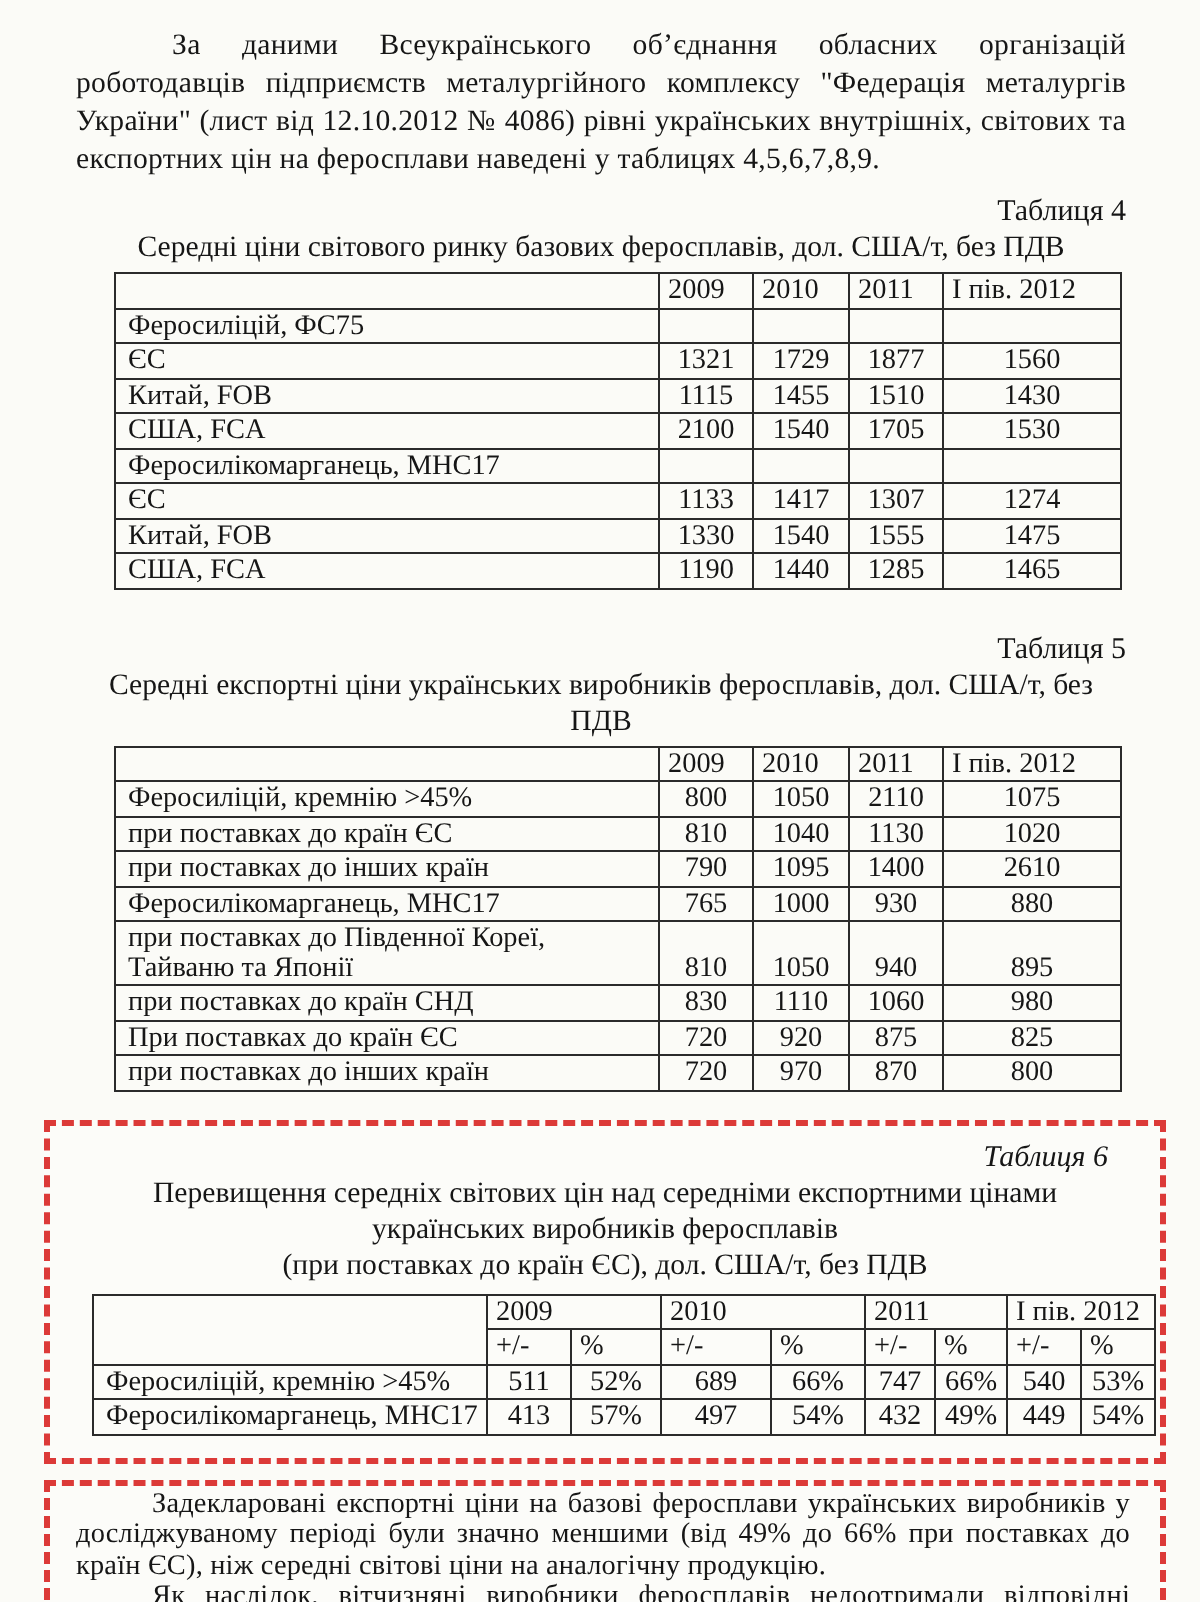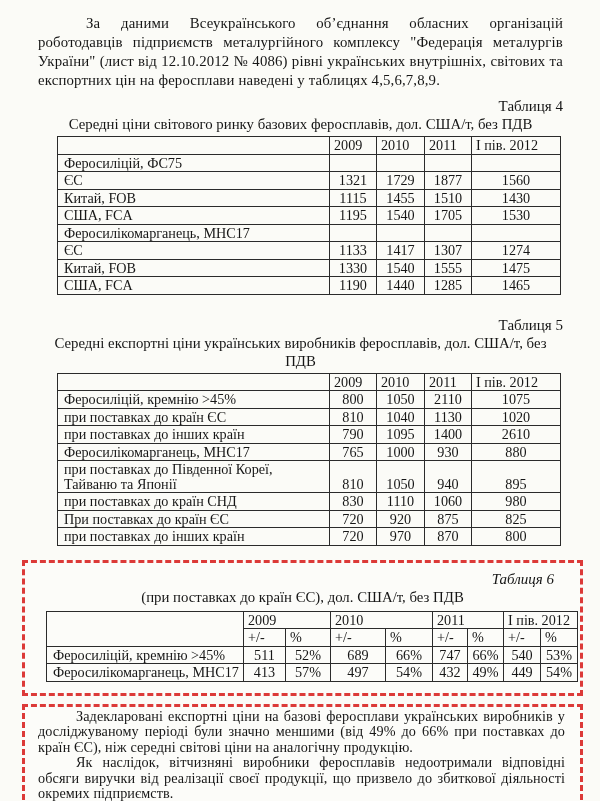--- a/index.html
+++ b/index.html
@@ -98,21 +98,21 @@
         </tr>
         <tr>
           <td class="cell-name">Китай, FOB</td>
           <td class="cell-num">1115</td>
           <td class="cell-num">1455</td>
           <td class="cell-num">1510</td>
           <td class="cell-num">1430</td>
         </tr>
         <tr>
           <td class="cell-name">США, FCA</td>
-          <td class="cell-num">1195</td>
+          <td class="cell-num">2100</td>
           <td class="cell-num">1540</td>
           <td class="cell-num">1705</td>
           <td class="cell-num">1530</td>
         </tr>
         <tr>
           <td class="cell-name">Феросилікомарганець, МНС17</td>
           <td class="cell-num"></td>
           <td class="cell-num"></td>
           <td class="cell-num"></td>
           <td class="cell-num"></td>
@@ -215,20 +215,21 @@
           <td class="cell-num">720</td>
           <td class="cell-num">970</td>
           <td class="cell-num">870</td>
           <td class="cell-num">800</td>
         </tr>
       </tbody>
   </table>
 
   <div class="red-box box-t6">
     <div class="tbl-label">Таблиця 6</div>
+    <div class="t6-title">Перевищення середніх світових цін над середніми експортними цінами українських виробників феросплавів</div>
     <div class="t6-title">(при поставках до країн ЄС), дол. США/т, без ПДВ</div>
     <table class="t6">
       <colgroup>
         <col style="width:197px">
           <col style="width:42px">
           <col style="width:45px">
           <col style="width:55px">
           <col style="width:47px">
           <col style="width:35px">
           <col style="width:36px">

